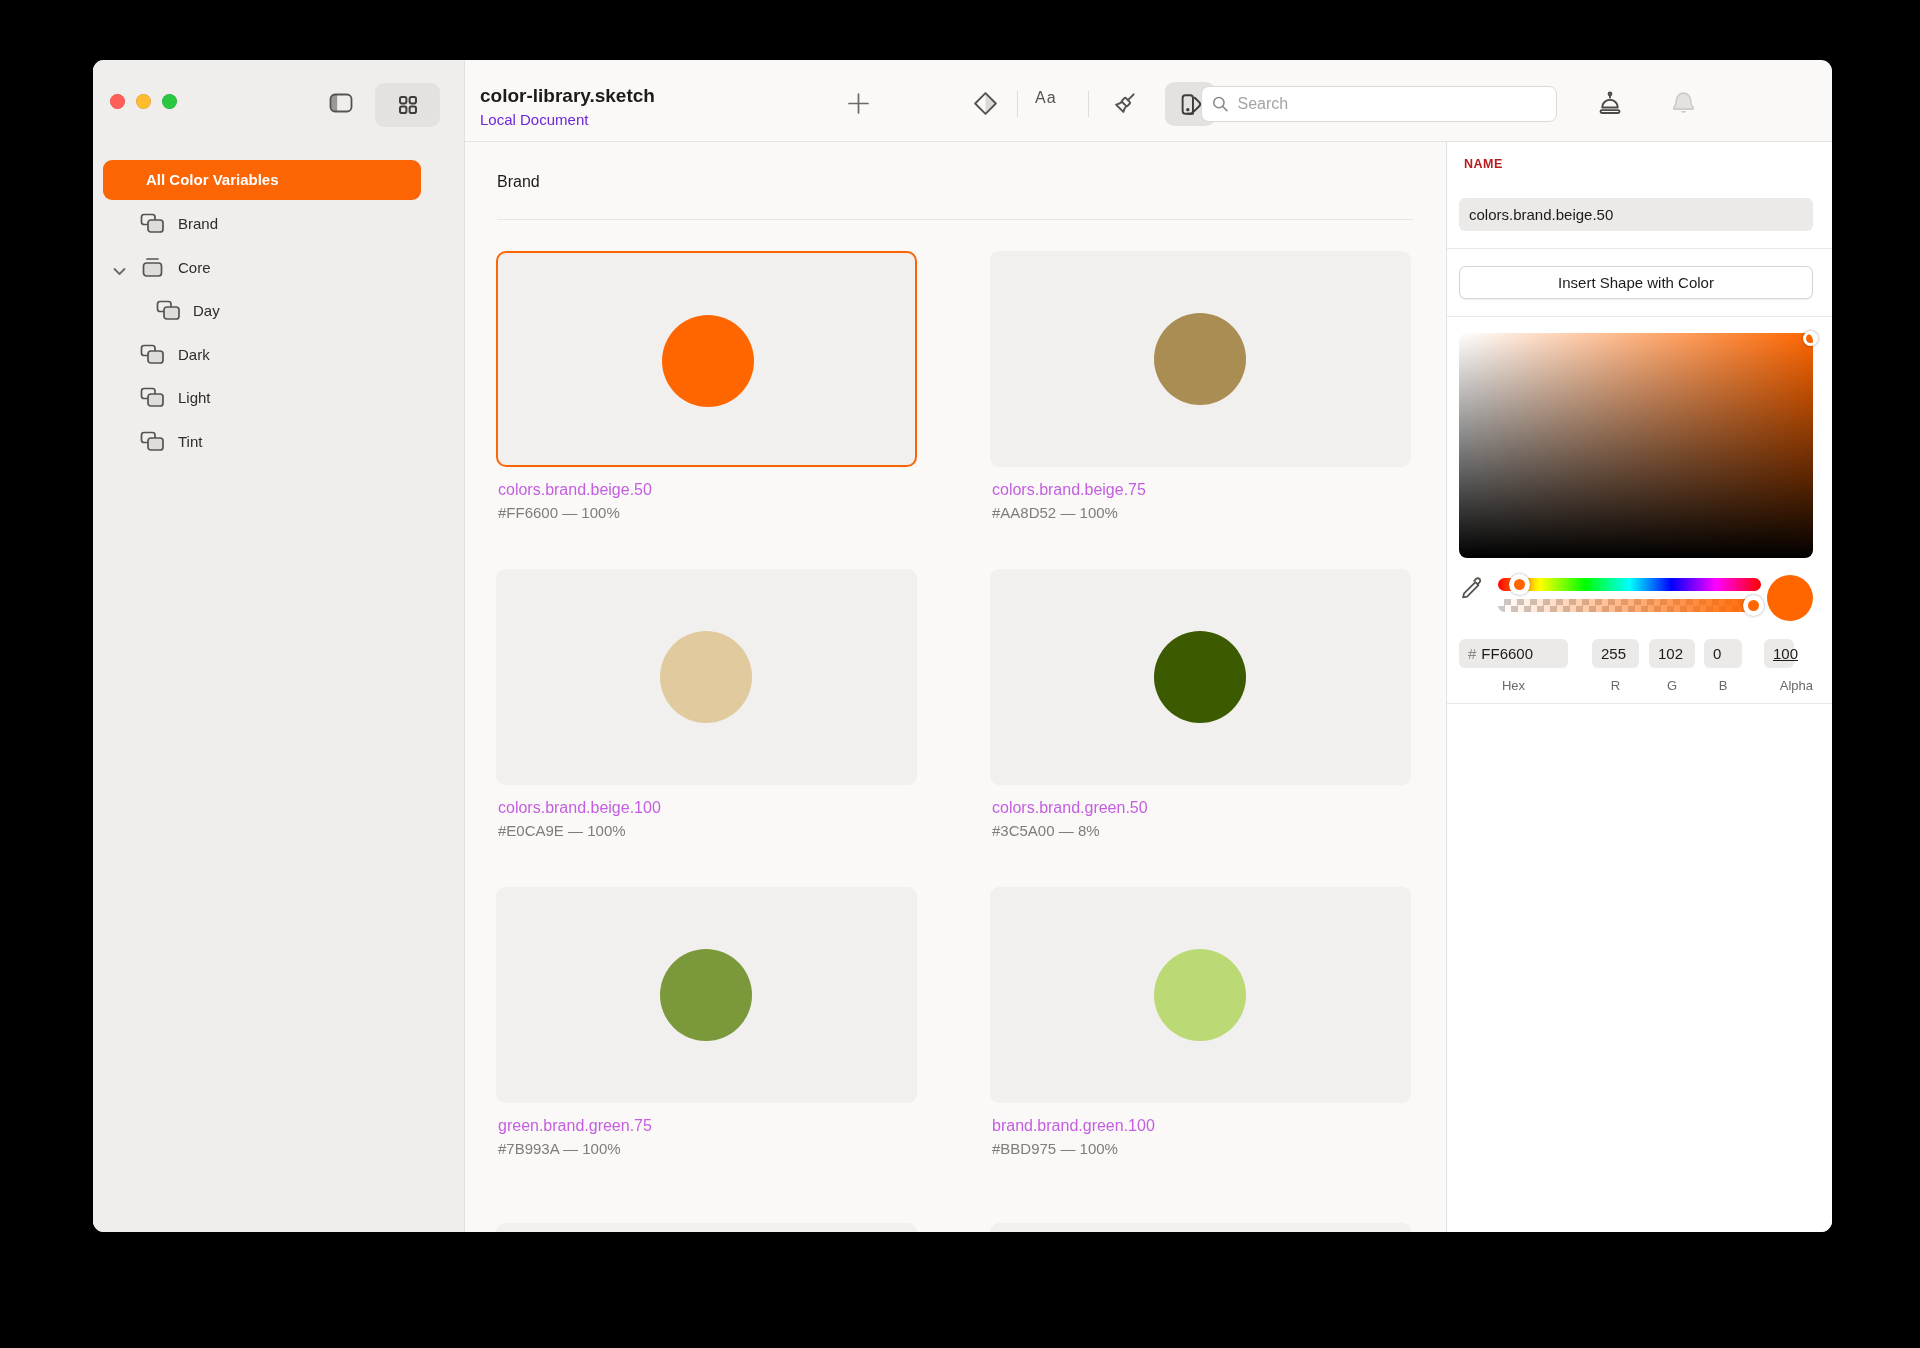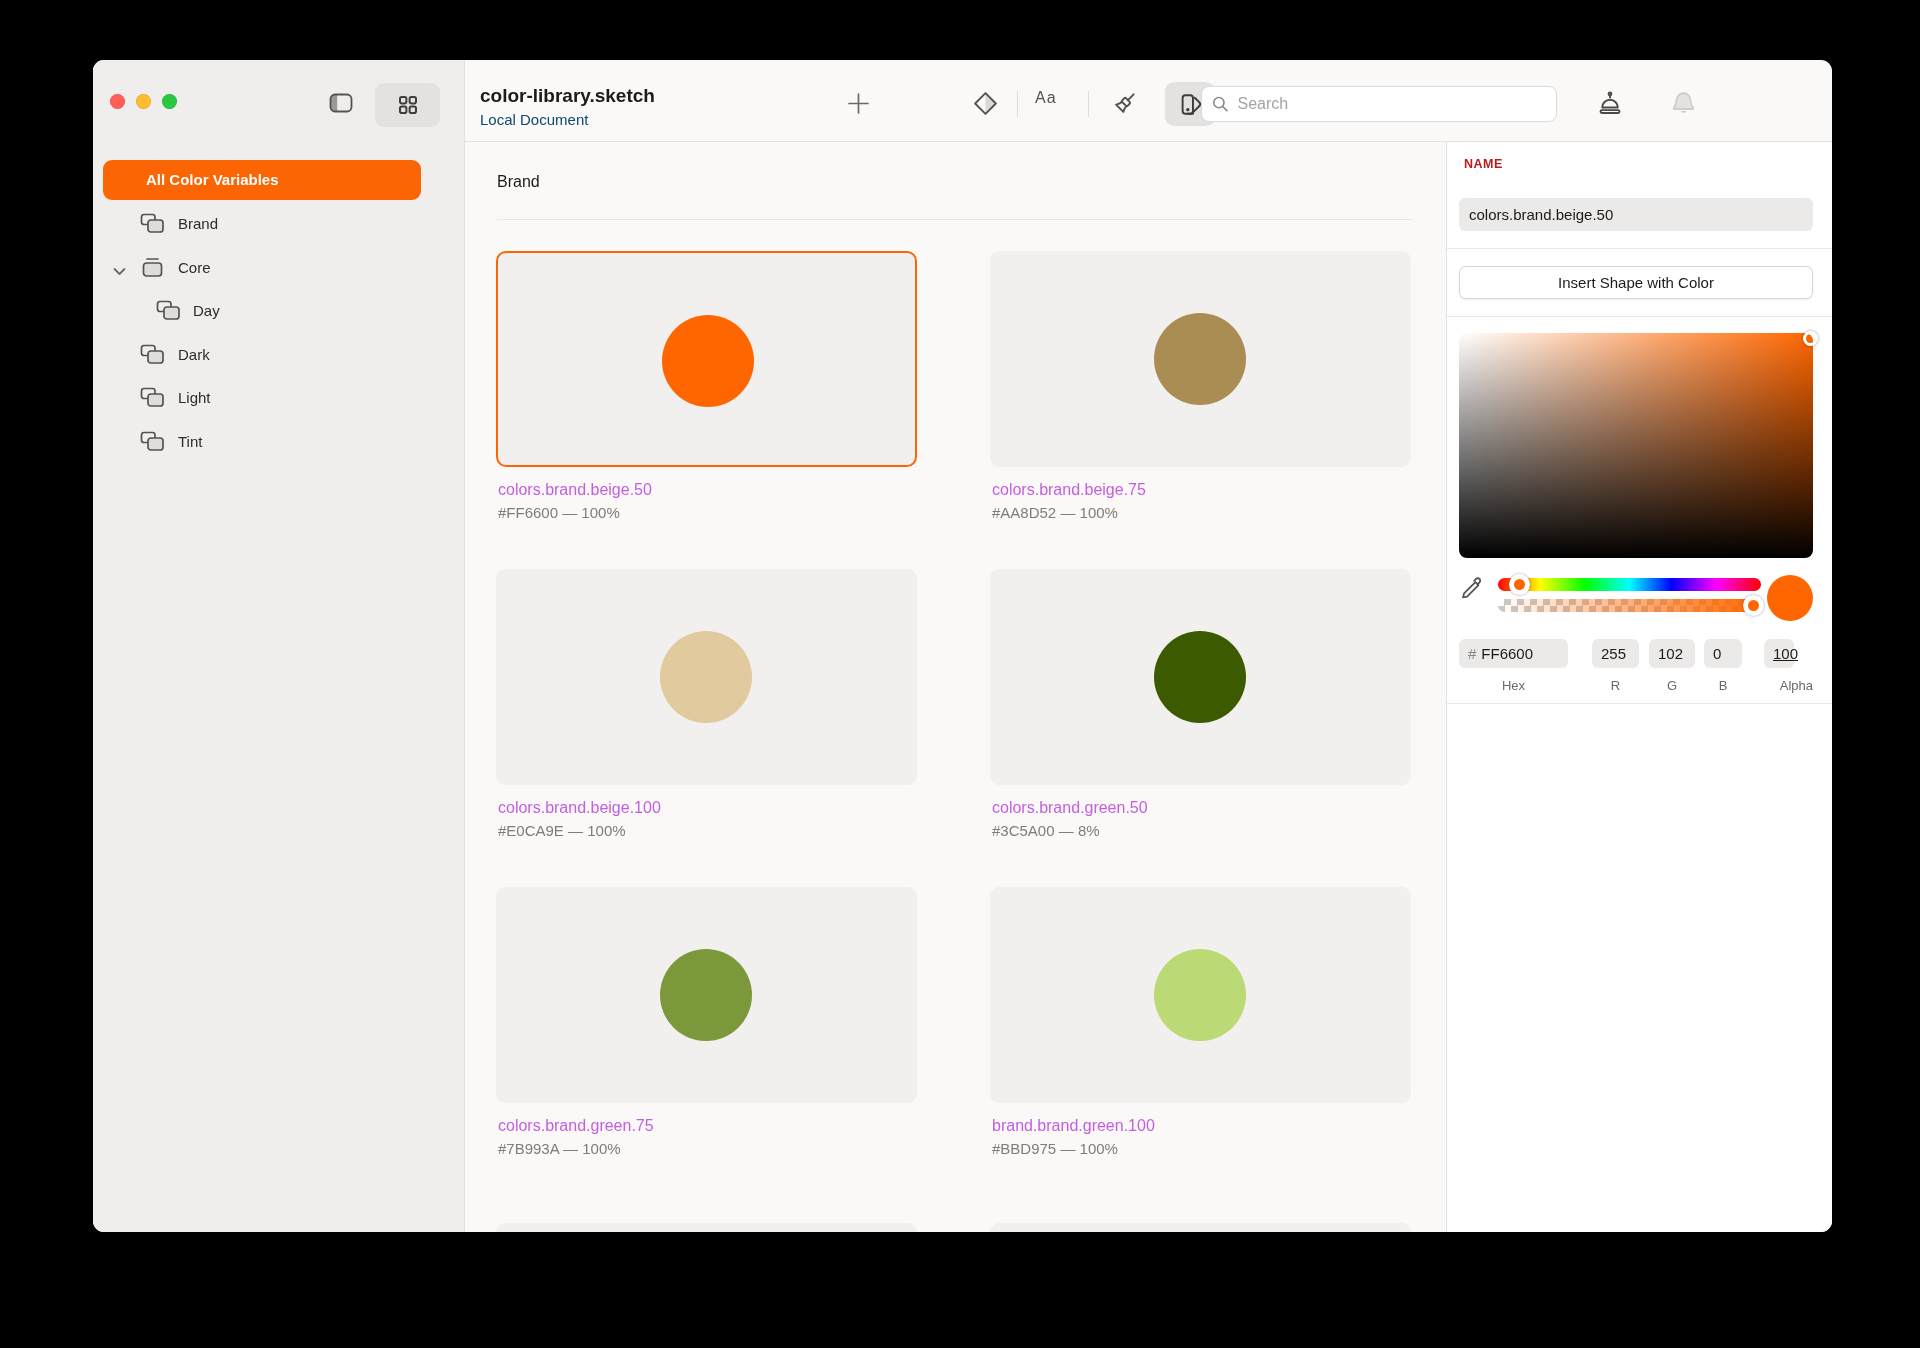--- a/index.html
+++ b/index.html
@@ -26,21 +26,21 @@
     background:#E4E2E0;border-radius:9px;display:flex;align-items:center;justify-content:center;}
   .pill{position:absolute;left:10px;top:100px;width:318px;height:40px;border-radius:9px;
     color:#fff;font-size:15px;font-weight:700;line-height:40px;padding-left:43px;box-sizing:border-box;}
   .sb-row{position:absolute;left:0;width:372px;height:34px;}
   .sb-row .chev{position:absolute;left:20px;top:11px;}
   .sb-row .sbicon{position:absolute;top:6px;}
   .sb-row .sblabel{position:absolute;top:7px;font-size:15px;color:#2E2C2A;line-height:20px;}
   
   .titlebar-divider{position:absolute;left:372px;top:81px;right:0;height:1px;background:#E6E4E2;z-index:4;}
   .win-title{position:absolute;left:387px;top:25px;font-size:19px;font-weight:700;color:#1C1B1A;}
-  .win-subtitle{position:absolute;left:387px;top:51px;font-size:15px;color:#0c4a6e;}
+  .win-subtitle{position:absolute;left:387px;top:51px;font-size:15px;color:#6d28d9;}
   .tb-icon{position:absolute;display:flex;align-items:center;justify-content:center;}
   .tb-sep{position:absolute;top:31px;width:1px;height:26px;background:#DFDDDB;}
   .aa-glyph{font-size:16px;color:#56534F;letter-spacing:1px;}
   .swatchbook-btn{position:absolute;left:1072px;top:22px;width:50px;height:44px;background:#E4E2E0;
     border-radius:9px;display:flex;align-items:center;justify-content:center;}
   .searchbox{position:absolute;left:1108px;top:26px;width:356px;height:36px;background:#FFFFFF;
     border:1px solid #DCDAD8;border-radius:8px;box-sizing:border-box;display:flex;align-items:center;padding:0 10px;}
   .searchbox input{border:0;outline:0;background:transparent;font-size:16px;color:#3A3836;
     font-family:Liberation Sans, sans-serif;width:100%;margin-left:7px;}
   .searchbox input::placeholder{color:#A7A4A1;}
@@ -269,21 +269,21 @@
           <div class="card">
             <span class="swcircle" style="background: rgb(60, 90, 0);"></span>
           </div>
           <div class="sname" style="color: rgb(196, 94, 224);">colors.brand.green.50</div>
           <div class="smeta">#3C5A00 — 8%</div>
         </div>
         <div class="cell" style="left: 30px; top: 745px;">
           <div class="card">
             <span class="swcircle" style="background: rgb(123, 153, 58);"></span>
           </div>
-          <div class="sname" style="color: rgb(196, 94, 224);">colors.brand.green.75</div>
+          <div class="sname" style="color: rgb(196, 94, 224);">green.brand.green.75</div>
           <div class="smeta">#7B993A — 100%</div>
         </div>
         <div class="cell" style="left: 524px; top: 745px;">
           <div class="card">
             <span class="swcircle" style="background: rgb(187, 217, 117);"></span>
           </div>
           <div class="sname" style="color: rgb(196, 94, 224);">brand.brand.green.100</div>
           <div class="smeta">#BBD975 — 100%</div>
         </div>
         <div class="card" style="left: 30px; top: 1081px; position: absolute;"></div>

